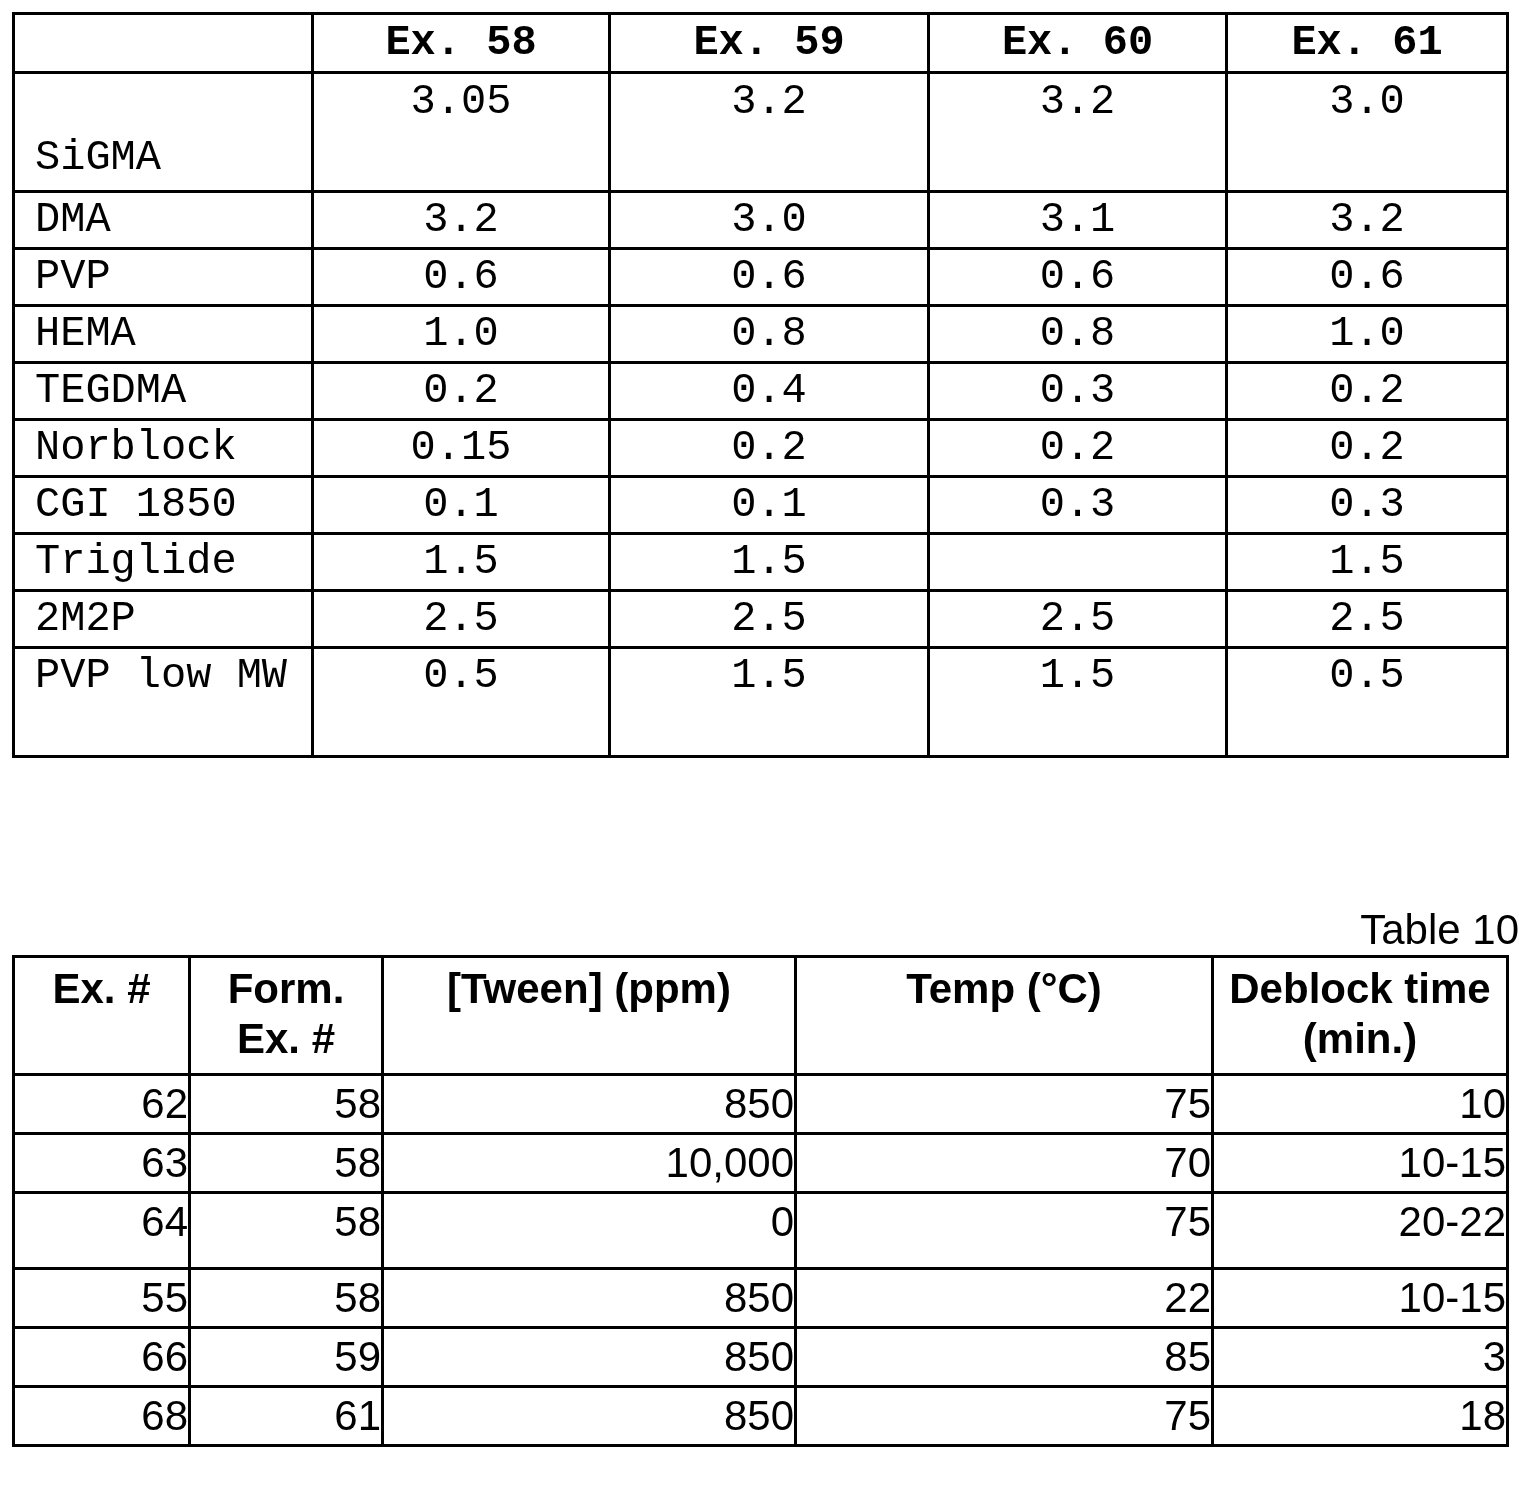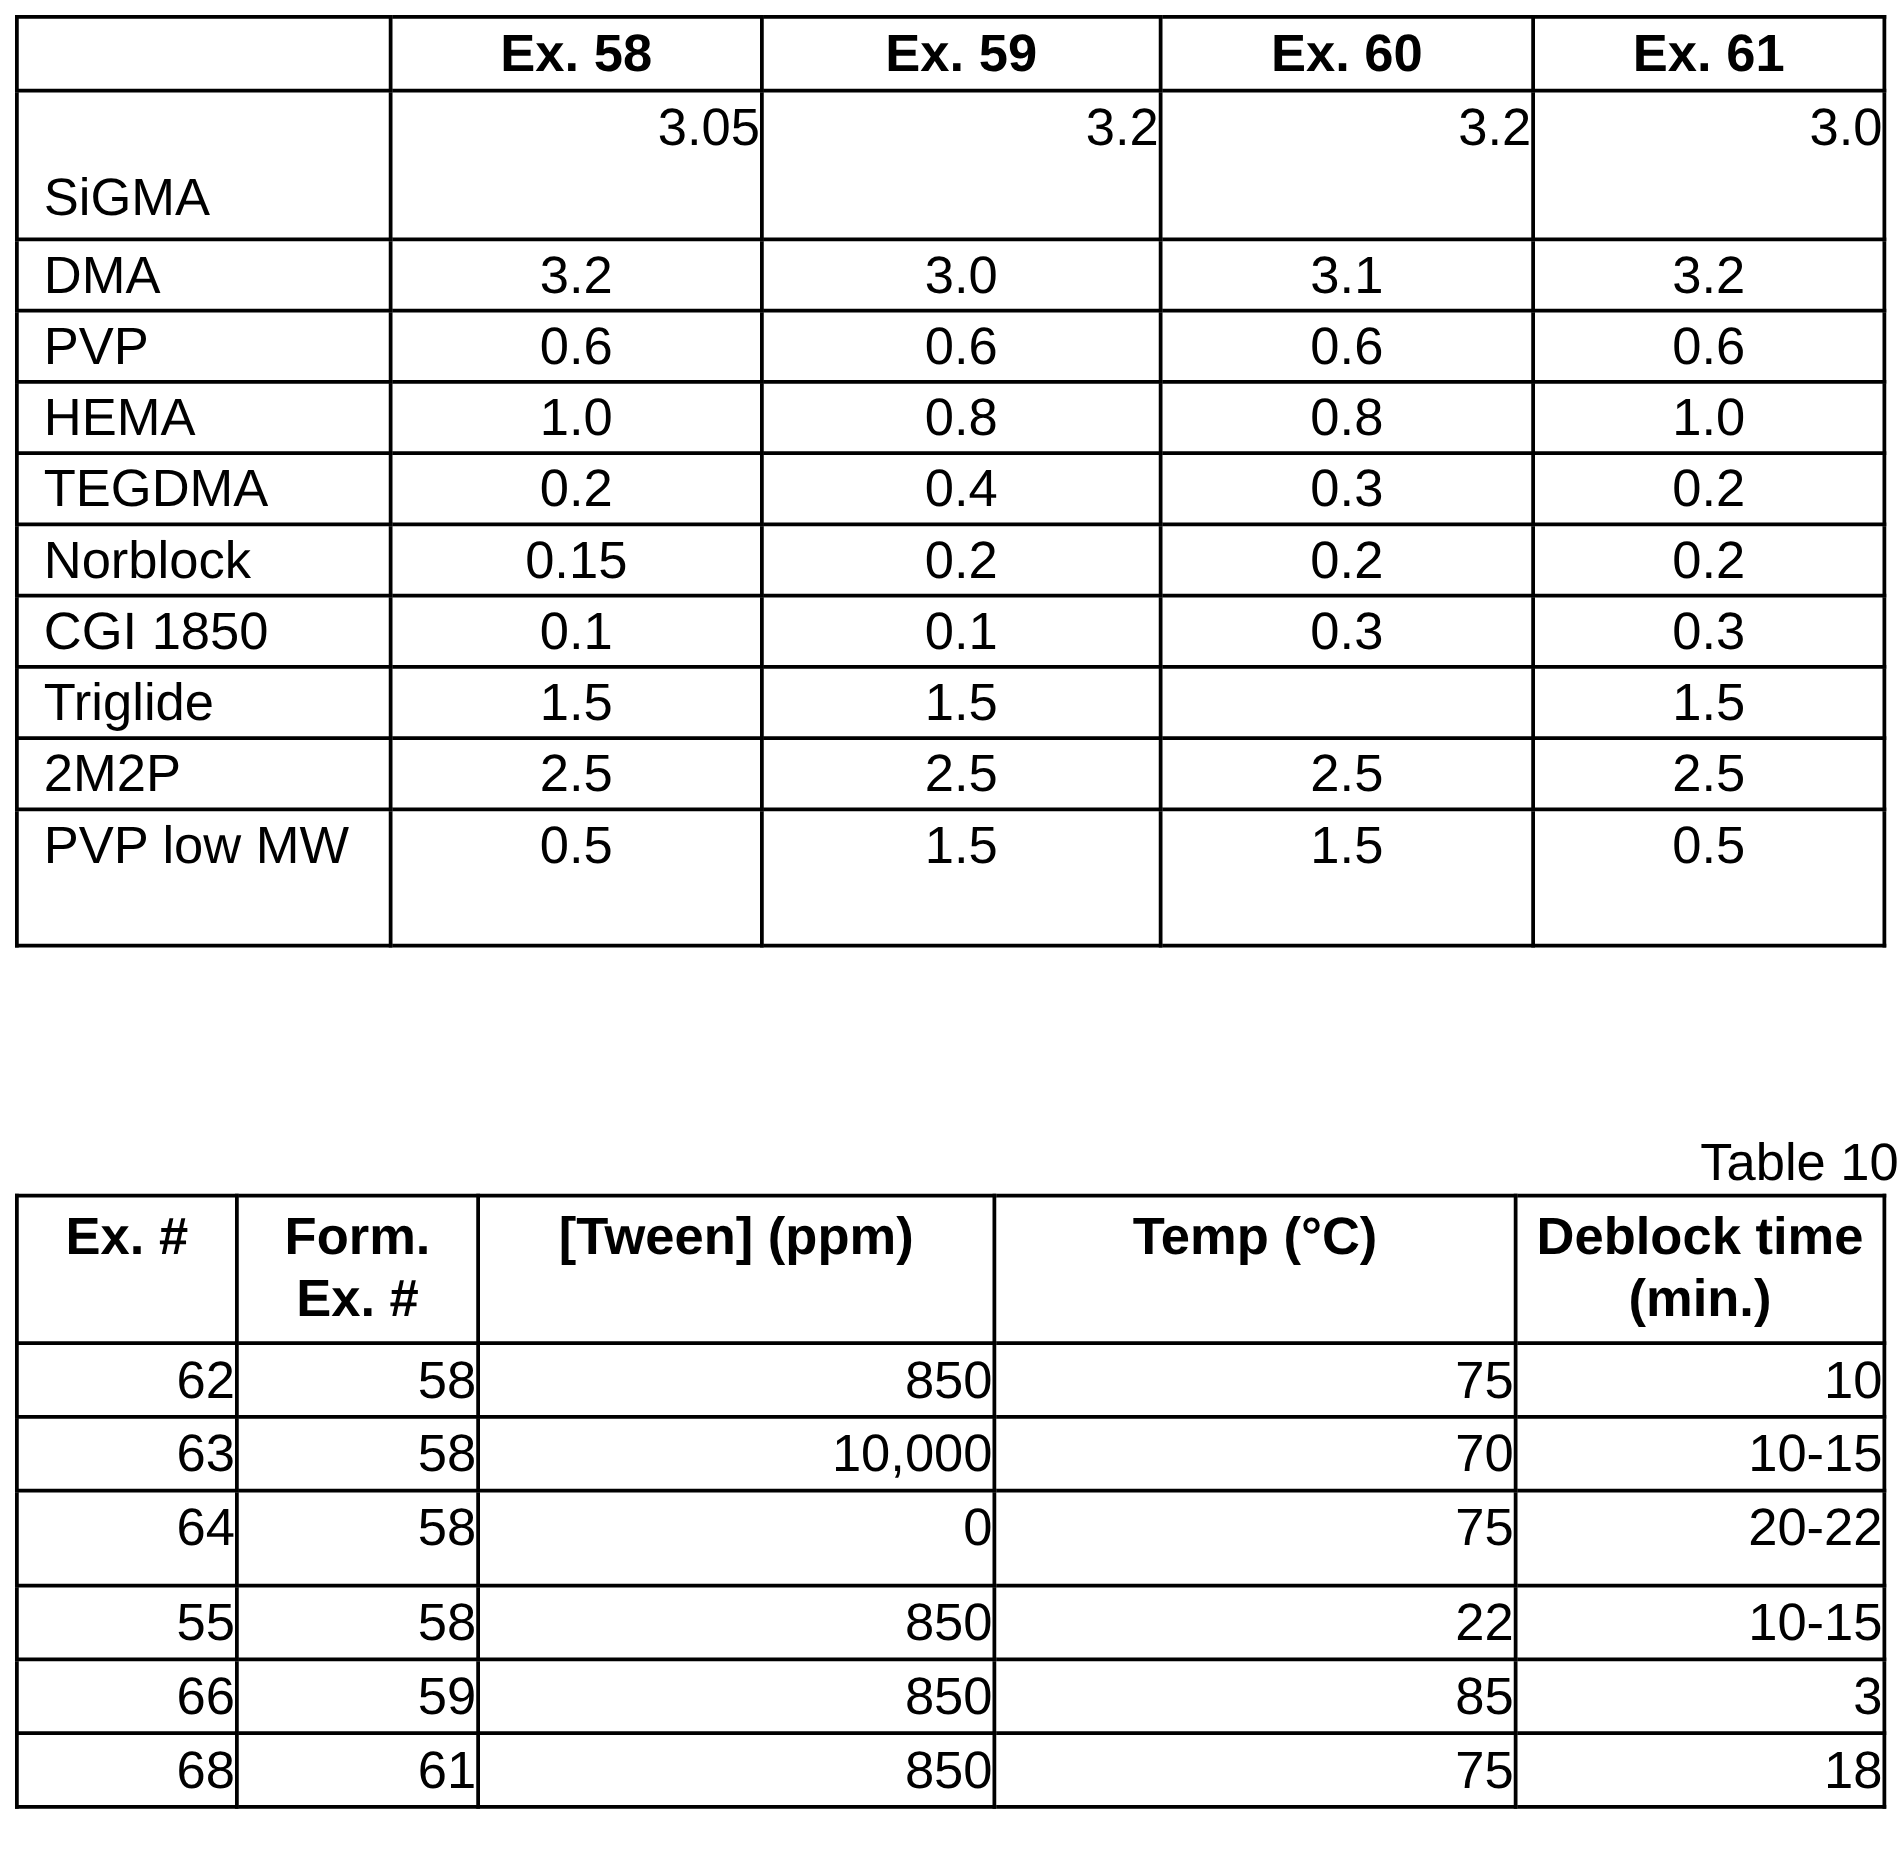--- a/index.html
+++ b/index.html
@@ -30,20 +30,21 @@
     }
     th {
       font-weight: bold;
       text-align: center;
     }
     
     #formulation-table {
       left: 12px;
       top: 12px;
       width: 1494px;
+      font-family: Liberation Mono, monospace;
     }
     #formulation-table .col-label { width: 299px; }
     #formulation-table .col-58 { width: 297px; }
     #formulation-table .col-59 { width: 319px; }
     #formulation-table .col-60 { width: 298px; }
     #formulation-table .col-61 { width: 281px; }
     #formulation-table thead th {
       height: 53px;
       line-height: 56px;
       vertical-align: middle;
@@ -64,21 +65,20 @@
       height: 110px;
     }
     #formulation-table tr.r-sigma td.label {
       vertical-align: bottom;
       line-height: 52px;
       padding-bottom: 6px;
     }
     #formulation-table tr.r-sigma td.val {
       line-height: 56px;
       padding-top: 0;
-      text-align: right;
     }
     #formulation-table tr.r-tall td {
       height: 106px;
       line-height: 54px;
     }
     
     #table10-caption {
       position: absolute;
       left: 0;
       width: 1519px;

